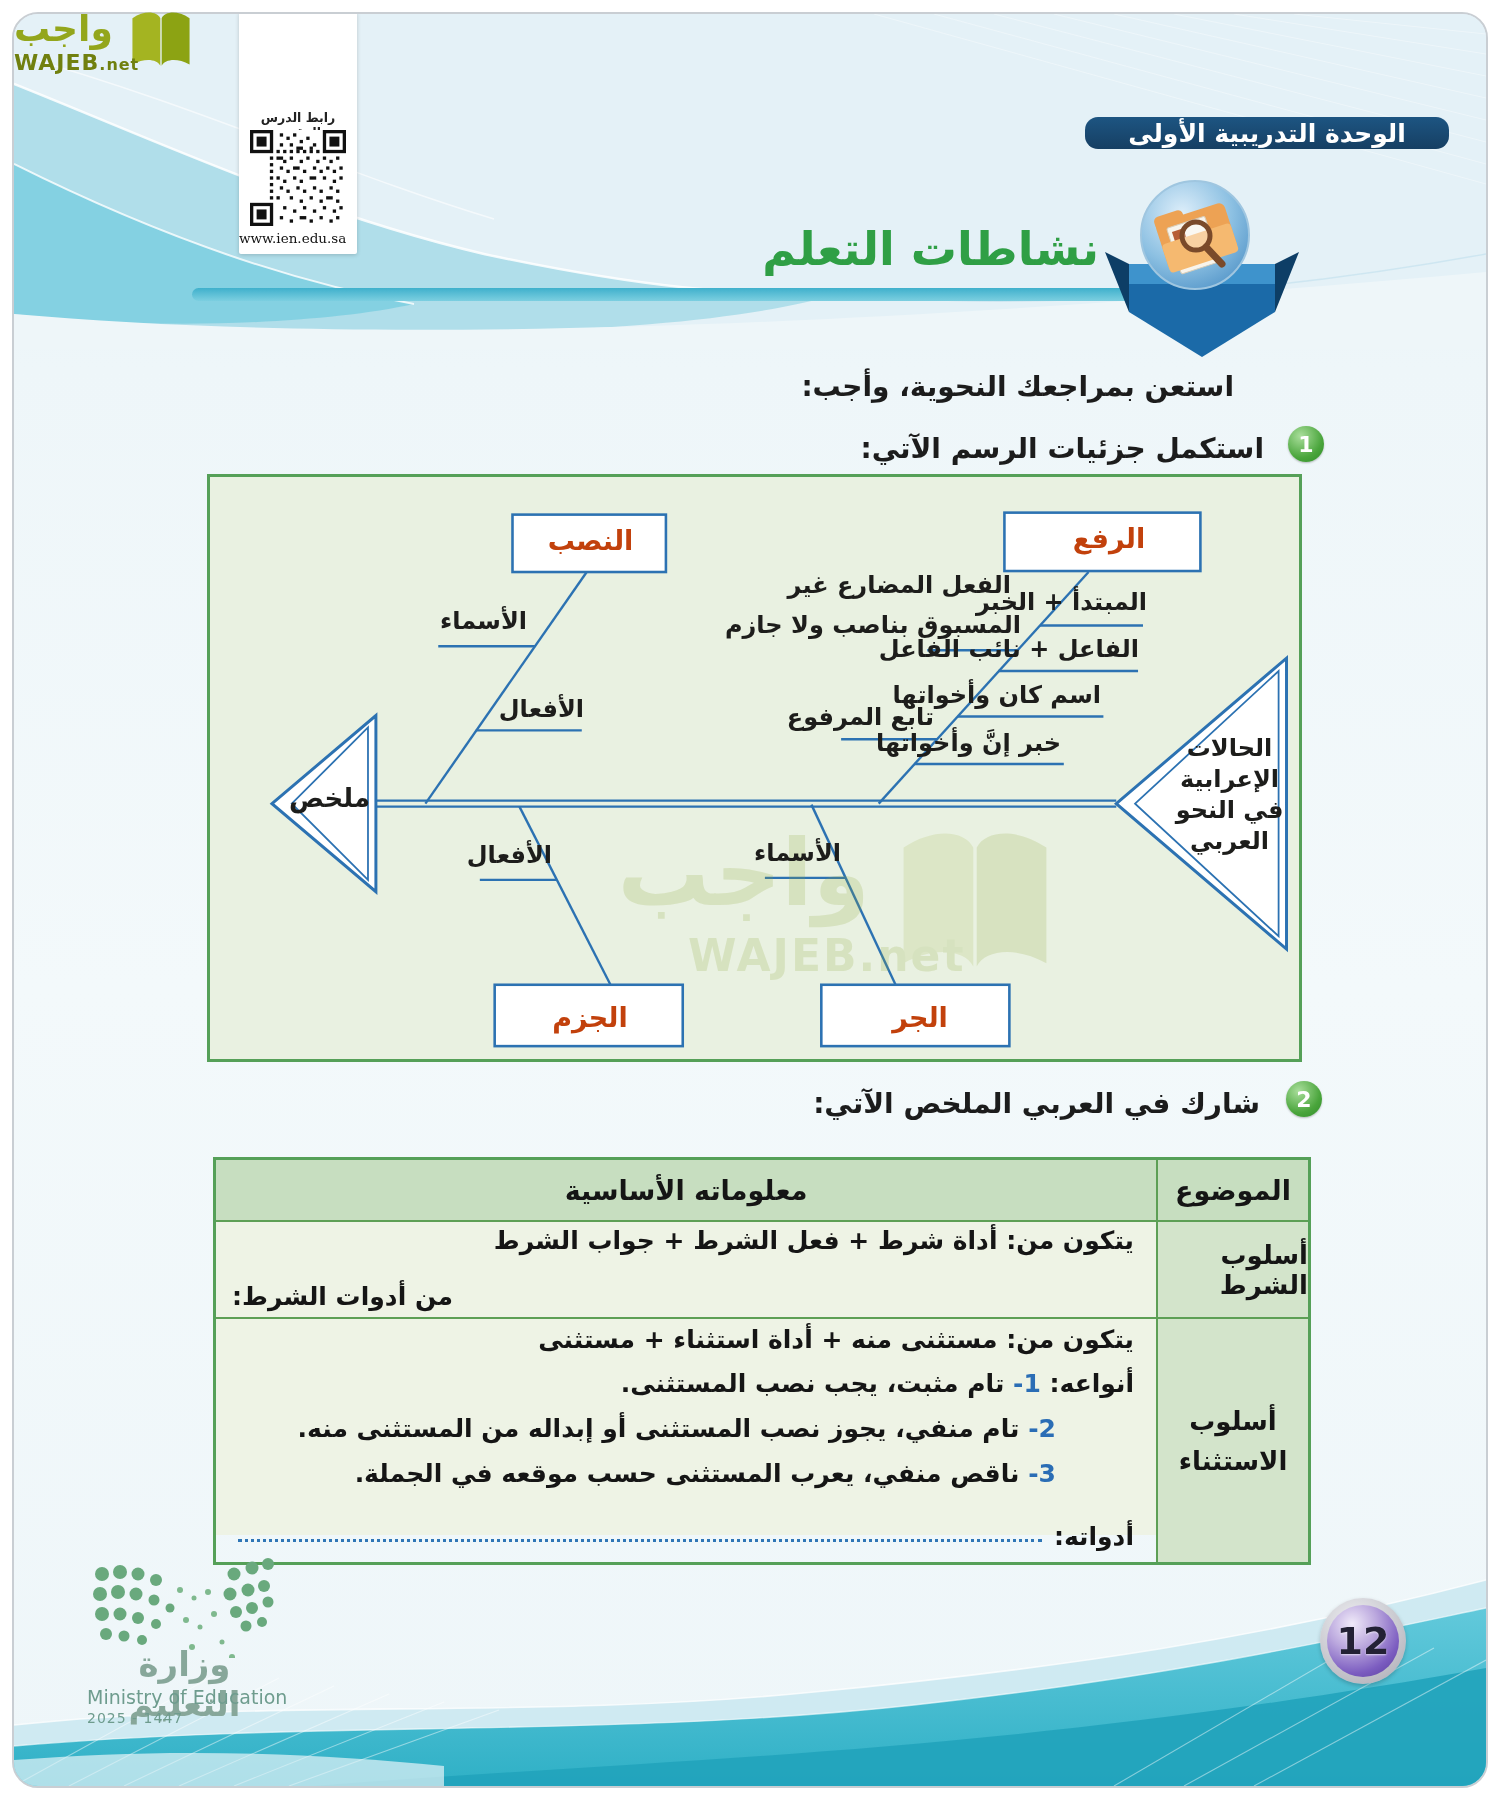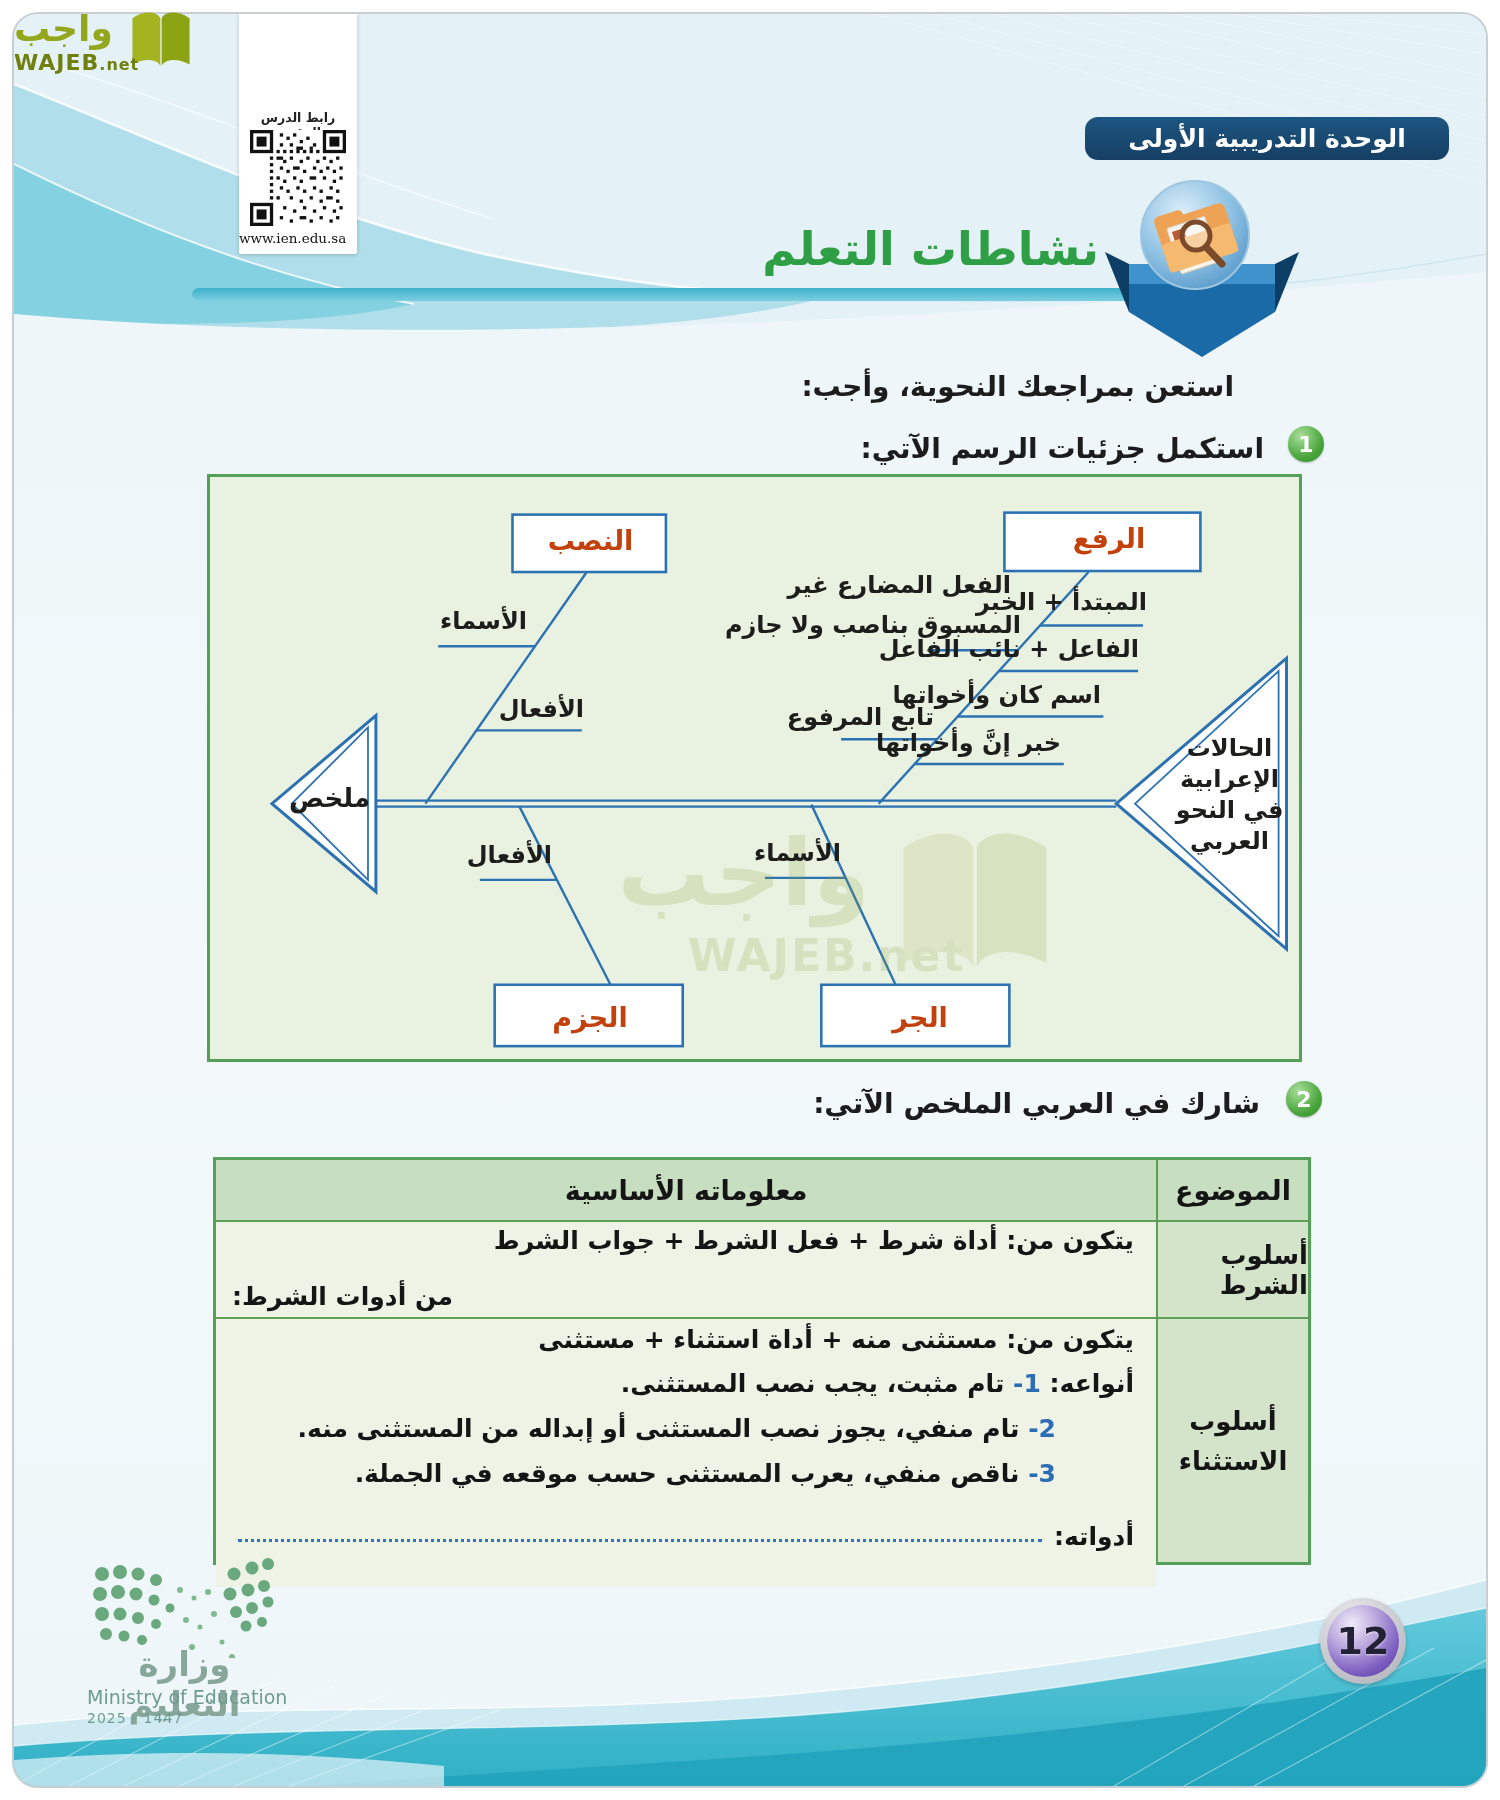--- a/index.html
+++ b/index.html
@@ -208,21 +208,21 @@
             <rect x="15" y="26" width="2" height="1"></rect>
             <rect x="18" y="27" width="1" height="1"></rect>
             <rect x="21" y="26" width="1" height="1"></rect>
             <rect x="24" y="27" width="1" height="1"></rect>
             <rect x="26" y="26" width="1" height="1"></rect>
         </g>
       </svg>
       <div class="abs qr-url" style="left:0;top:218px;width:118px;">www.ien.edu.sa</div>
     </div>
 
-    <div class="abs unit-banner ar" style="left:1071px;top:103px;width:364px;height:43px;">
+    <div class="abs unit-banner ar" style="left:1071px;top:103px;width:364px;height:32px;">
       <span>الوحدة التدريبية الأولى</span>
     </div>
 
     <div class="abs page-title ar" style="right:387px;top:208px;">نشاطات التعلم</div>
     <div class="abs teal-bar" style="left:178px;top:274px;width:957px;height:13px;"></div>
     <svg class="abs" style="left:1068px;top:148px;width:220px;height:215px;" viewBox="0 0 220 215">
       <defs>
         <radialGradient id="gIcon" cx="0.38" cy="0.3" r="0.85">
           <stop offset="0" stop-color="#ddeefa"></stop>
             <stop offset="0.55" stop-color="#8cc0e2"></stop>
@@ -340,21 +340,21 @@
         <div class="tline" style="top:4px;">يتكون من: أداة شرط + فعل الشرط + جواب الشرط</div>
         <div class="tline leader-line" style="top:60px;height:42px;flex-direction:column;">
           <span>من أدوات الشرط:</span>
           <span class="leader"></span>
         </div>
       </div>
       <div class="cell topic-bg topic-cell" style="left:942px;top:62px;width:150px;height:95px;">
         <span>أسلوب الشرط</span>
       </div>
 
-      <div class="cell info-bg" style="left:0;top:159px;width:940px;height:268px;">
+      <div class="cell info-bg" style="left:0;top:159px;width:940px;height:216px;">
         <div class="tline" style="top:6px;">يتكون من: مستثنى منه + أداة استثناء + مستثنى</div>
         <div class="tline" style="top:50px;">
           <span>أنواعه:</span>
           <span class="blue-num">1-</span>
           <span>تام مثبت، يجب نصب المستثنى.</span>
         </div>
         <div class="tline indent" style="top:95px;">
           <span class="blue-num">2-</span>
           <span>تام منفي، يجوز نصب المستثنى أو إبداله من المستثنى منه.</span>
         </div>

